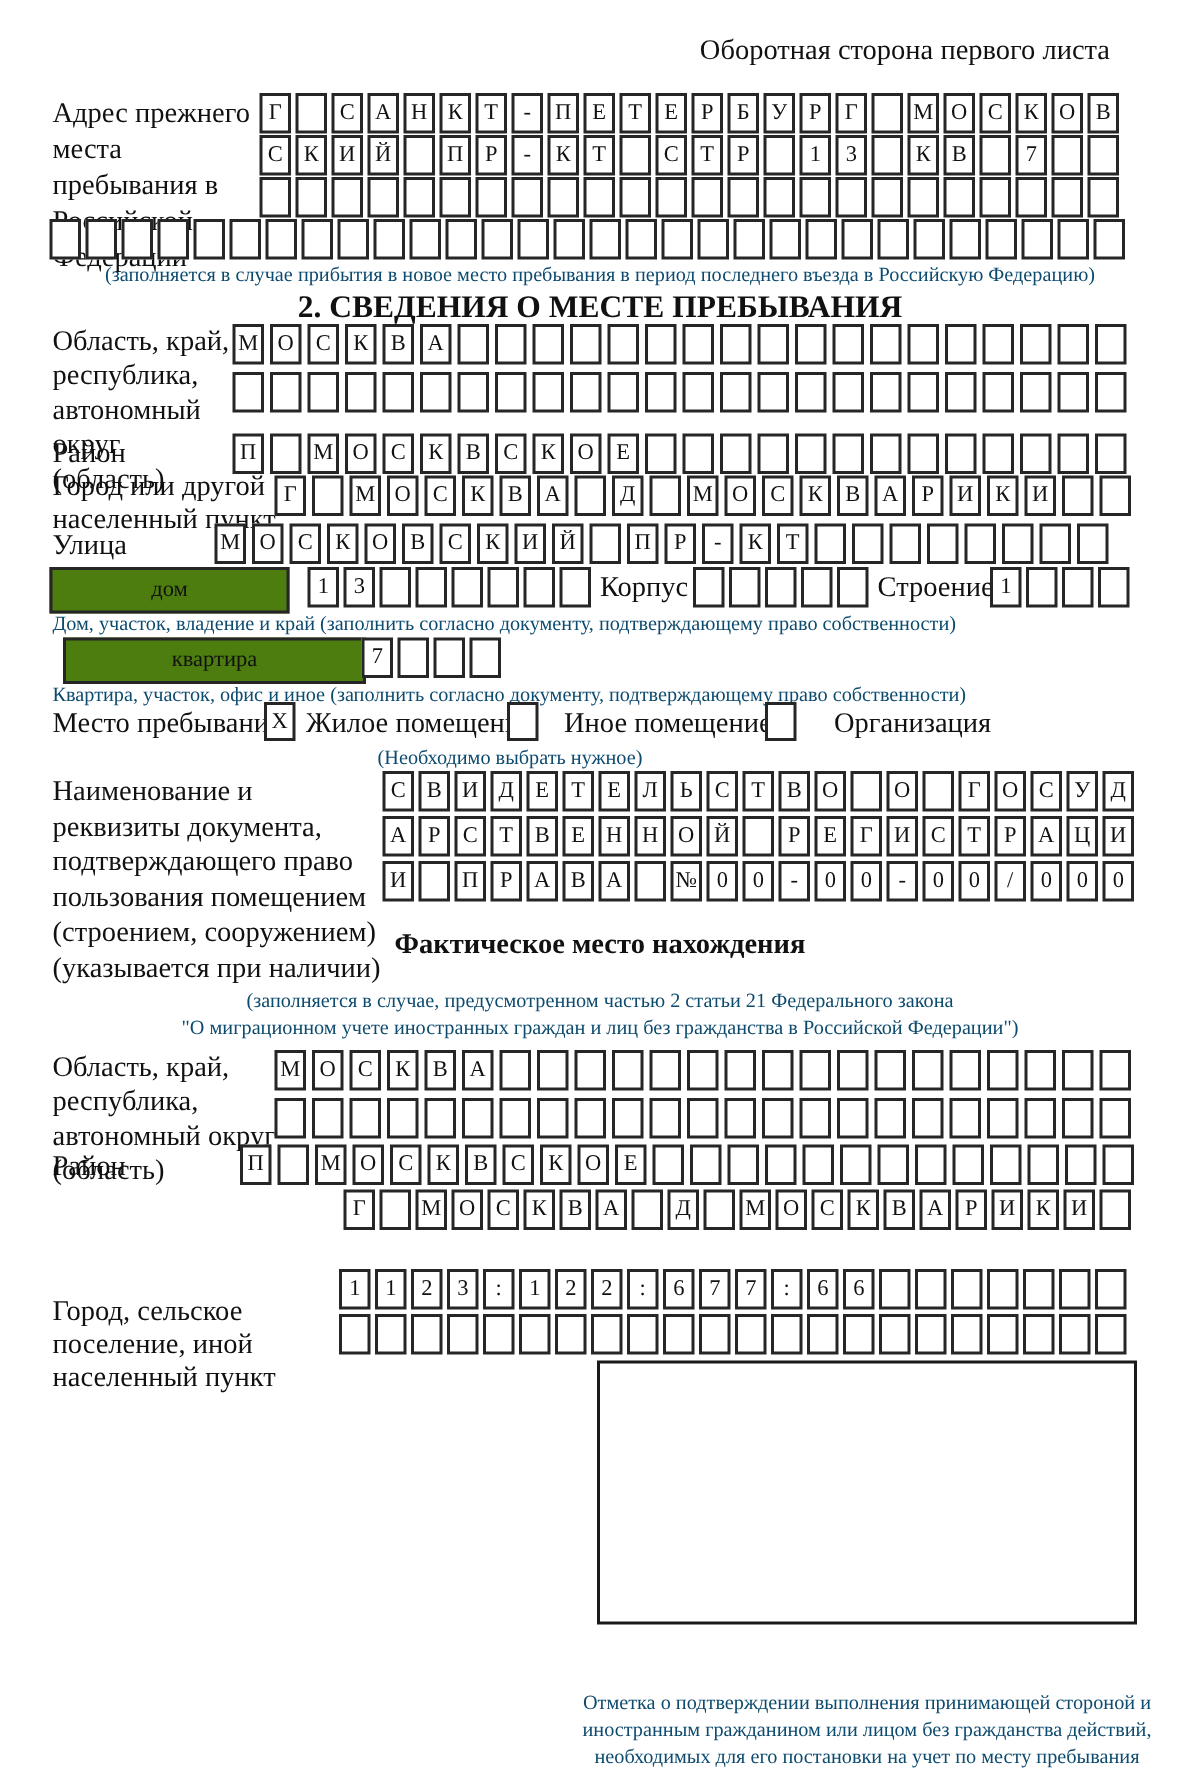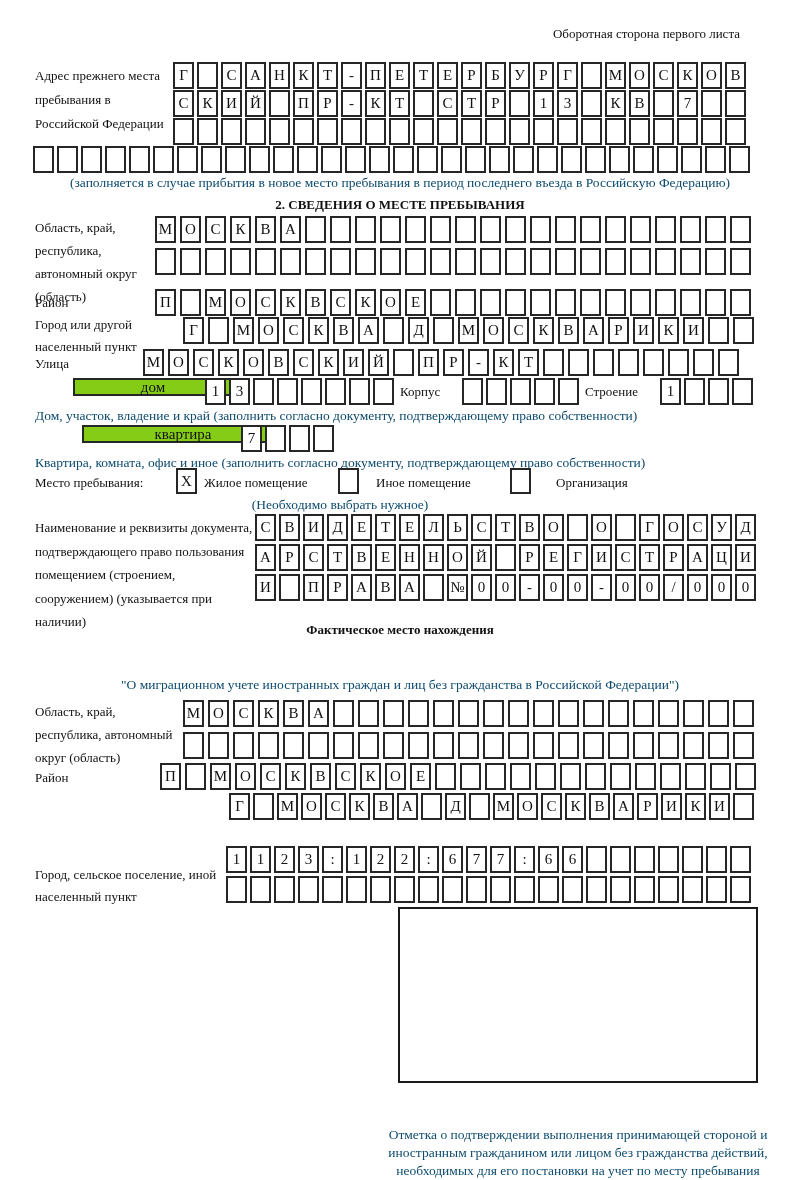--- a/index.html
+++ b/index.html
@@ -1,29 +1,29 @@
 <!DOCTYPE html>
 <html><head>
 <meta charset="utf-8">
 <style>
   html,body{margin:0;padding:0;background:#fff;}
   .page{position:relative;width:800px;height:1180px;background:#ffffff;
         font-family:"Liberation Serif","DejaVu Serif",serif;color:#111;overflow:hidden;}
   .abs{position:absolute;}
-  .lbl{font-size:13px;line-height:23px;color:#111;}
+  .lbl{font-size:19px;line-height:23px;color:#111;}
   .cap{font-size:13.5px;color:#0c4a6e;}
   .ctr{text-align:center;width:800px;left:0;}
   .bold{font-weight:bold;}
   .cells{position:absolute;display:flex;}
   .cell{display:inline-flex;width:21px;height:27px;box-sizing:border-box;
         border:2px solid #262626;margin-right:3px;align-items:center;justify-content:center;
         font-size:15px;line-height:1;background:#fff;flex:0 0 auto;}
   .g4 .cell{margin-right:4px;}
-  .widebox{position:absolute;box-sizing:border-box;border:2px solid #262626;height:18px;
-        display:flex;align-items:center;justify-content:center;font-size:15px;background:#84cc16;margin-left:40px;}
+  .widebox{position:absolute;box-sizing:border-box;border:2px solid #262626;height:31px;
+        display:flex;align-items:center;justify-content:center;font-size:15px;background:#4d7c0f;}
   .cbx{position:absolute;box-sizing:border-box;width:21px;height:26px;border:2px solid #262626;
         display:flex;align-items:center;justify-content:center;font-size:15px;background:#fff;}
   .stampbox{position:absolute;box-sizing:border-box;border:2.5px solid #1a1a1a;background:#fff;}
 </style>
 </head>
 <body>
 
 <div class="page">
 
   <div class="abs lbl" style="top:22px;left:0;width:740px;text-align:right;">Оборотная сторона первого листа</div>
@@ -134,21 +134,21 @@
       <span class="cell"></span>
       <span class="cell"></span>
       <span class="cell"></span>
       <span class="cell"></span>
       <span class="cell"></span>
       <span class="cell"></span>
       <span class="cell"></span>
     </div>
   <div class="abs cap ctr" style="top:175px;">(заполняется в случае прибытия в новое место пребывания в период последнего въезда в Российскую Федерацию)</div>
 
-  <div class="abs lbl bold ctr" style="top:193px;font-size:13px;">2. СВЕДЕНИЯ О МЕСТЕ ПРЕБЫВАНИЯ</div>
+  <div class="abs lbl bold ctr" style="top:193px;font-size:21px;">2. СВЕДЕНИЯ О МЕСТЕ ПРЕБЫВАНИЯ</div>
 
   <div class="abs lbl" style="top:216px;left:35px;width:120px;">Область, край, республика, автономный округ (область)</div>
   <div class="cells g4" style="top:216px;left:155px;">
       <span class="cell">М</span>
       <span class="cell">О</span>
       <span class="cell">С</span>
       <span class="cell">К</span>
       <span class="cell">В</span>
       <span class="cell">А</span>
       <span class="cell"></span>
@@ -308,21 +308,21 @@
     </div>
   <div class="abs cap" style="top:408px;left:35px;">Дом, участок, владение и край (заполнить согласно документу, подтверждающему право собственности)</div>
 
   <div class="widebox" style="top:425px;left:42px;width:202px;">квартира</div>
   <div class="cells" style="top:425px;left:241px;">
       <span class="cell">7</span>
       <span class="cell"></span>
       <span class="cell"></span>
       <span class="cell"></span>
     </div>
-  <div class="abs cap" style="top:455px;left:35px;">Квартира, комната, офис и иное (заполнить согласно документу, подтверждающему право собственности)</div>
+  <div class="abs cap" style="top:455px;left:35px;">Квартира, участок, офис и иное (заполнить согласно документу, подтверждающему право собственности)</div>
 
   <div class="abs lbl" style="top:471px;left:35px;">Место пребывания:</div>
   <div class="cbx" style="top:468px;left:176px;">X</div>
   <div class="abs lbl" style="top:471px;left:204px;">Жилое помещение</div>
   <div class="cbx" style="top:468px;left:338px;"></div>
   <div class="abs lbl" style="top:471px;left:376px;">Иное помещение</div>
   <div class="cbx" style="top:468px;left:510px;"></div>
   <div class="abs lbl" style="top:471px;left:556px;">Организация</div>
   <div class="abs lbl" style="top:516px;left:35px;width:220px;line-height:23.5px;">Наименование и реквизиты документа, подтверждающего право пользования помещением (строением, сооружением) (указывается при наличии)</div>
 
@@ -391,20 +391,21 @@
       <span class="cell">-</span>
       <span class="cell">0</span>
       <span class="cell">0</span>
       <span class="cell">/</span>
       <span class="cell">0</span>
       <span class="cell">0</span>
       <span class="cell">0</span>
     </div>
 
   <div class="abs lbl bold ctr" style="top:618px;">Фактическое место нахождения</div>
+  <div class="abs cap ctr" style="top:659px;">(заполняется в случае, предусмотренном частью 2 статьи 21 Федерального закона</div>
   <div class="abs cap ctr" style="top:677px;">"О миграционном учете иностранных граждан и лиц без гражданства в Российской Федерации")</div>
 
   <div class="abs lbl" style="top:700px;left:35px;width:150px;">Область, край, республика, автономный округ (область)</div>
   <div class="cells g4" style="top:700px;left:183px;">
       <span class="cell">М</span>
       <span class="cell">О</span>
       <span class="cell">С</span>
       <span class="cell">К</span>
       <span class="cell">В</span>
       <span class="cell">А</span>

